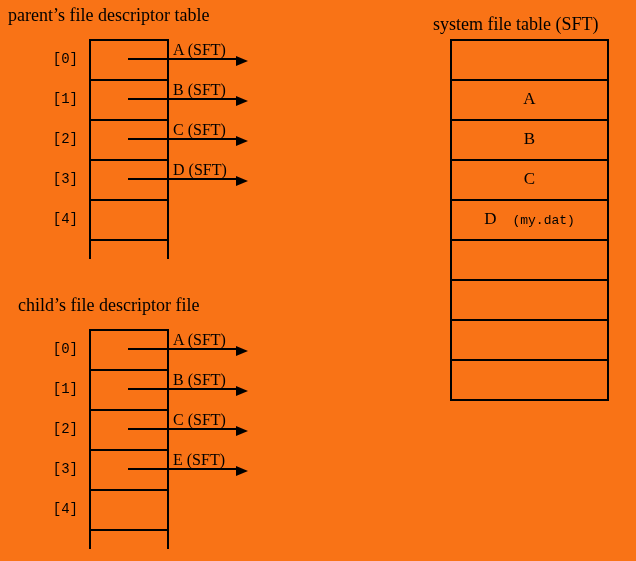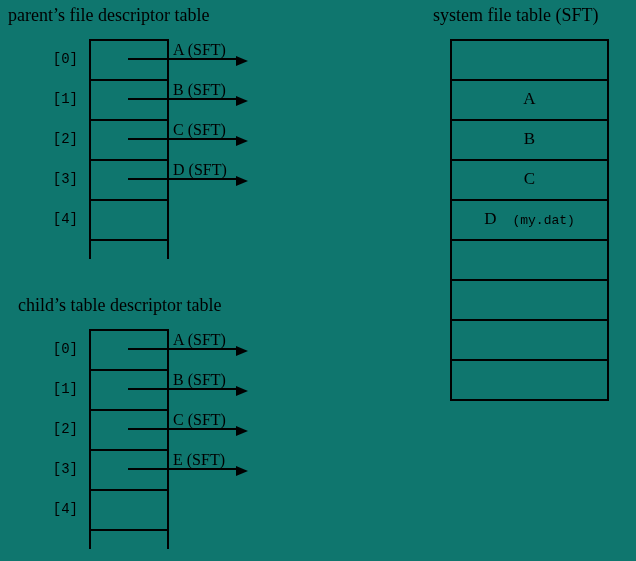--- a/index.html
+++ b/index.html
@@ -1,20 +1,20 @@
 <!DOCTYPE html>
 <html><head>
 <meta charset="utf-8">
 <style>
   html, body { margin: 0; padding: 0; background: #ffffff; }
   .canvas {
     position: relative;
     width: 636px;
     height: 561px;
-    background: #0f766e;
+    background: #f97316;
     color: #000000;
     font-family: "Liberation Serif", serif;
     overflow: hidden;
   }
   .title {
     position: absolute;
     font-size: 18px;
     line-height: 20px;
     white-space: nowrap;
   }
@@ -121,21 +121,21 @@
   <div class="albl" style="top:82px;">B (SFT)</div>
 
   <div class="aline" style="top:138px;"></div>
   <div class="ahead" style="top:136px;"></div>
   <div class="albl" style="top:122px;">C (SFT)</div>
 
   <div class="aline" style="top:178px;"></div>
   <div class="ahead" style="top:176px;"></div>
   <div class="albl" style="top:162px;">D (SFT)</div>
 
-  <div class="title" style="left:18px; top:295px;">child’s table descriptor table</div>
+  <div class="title" style="left:18px; top:295px;">child’s file descriptor file</div>
 
   <div class="fdbox" style="top:329px;">
     <div class="divider" style="top:38px;"></div>
     <div class="divider" style="top:78px;"></div>
     <div class="divider" style="top:118px;"></div>
     <div class="divider" style="top:158px;"></div>
     <div class="divider" style="top:198px;"></div>
   </div>
 
   <div class="idx" style="top:341px;">[0]</div>
@@ -153,21 +153,21 @@
   <div class="albl" style="top:372px;">B (SFT)</div>
 
   <div class="aline" style="top:428px;"></div>
   <div class="ahead" style="top:426px;"></div>
   <div class="albl" style="top:412px;">C (SFT)</div>
 
   <div class="aline" style="top:468px;"></div>
   <div class="ahead" style="top:466px;"></div>
   <div class="albl" style="top:452px;">E (SFT)</div>
 
-  <div class="title" style="left:433px; top:5px;">system file table (SFT)</div>
+  <div class="title" style="left:433px; top:14px;">system file table (SFT)</div>
 
   <div class="sftbox">
     <div class="divider" style="top:38px;"></div>
     <div class="divider" style="top:78px;"></div>
     <div class="divider" style="top:118px;"></div>
     <div class="divider" style="top:158px;"></div>
     <div class="divider" style="top:198px;"></div>
     <div class="divider" style="top:238px;"></div>
     <div class="divider" style="top:278px;"></div>
     <div class="divider" style="top:318px;"></div>

